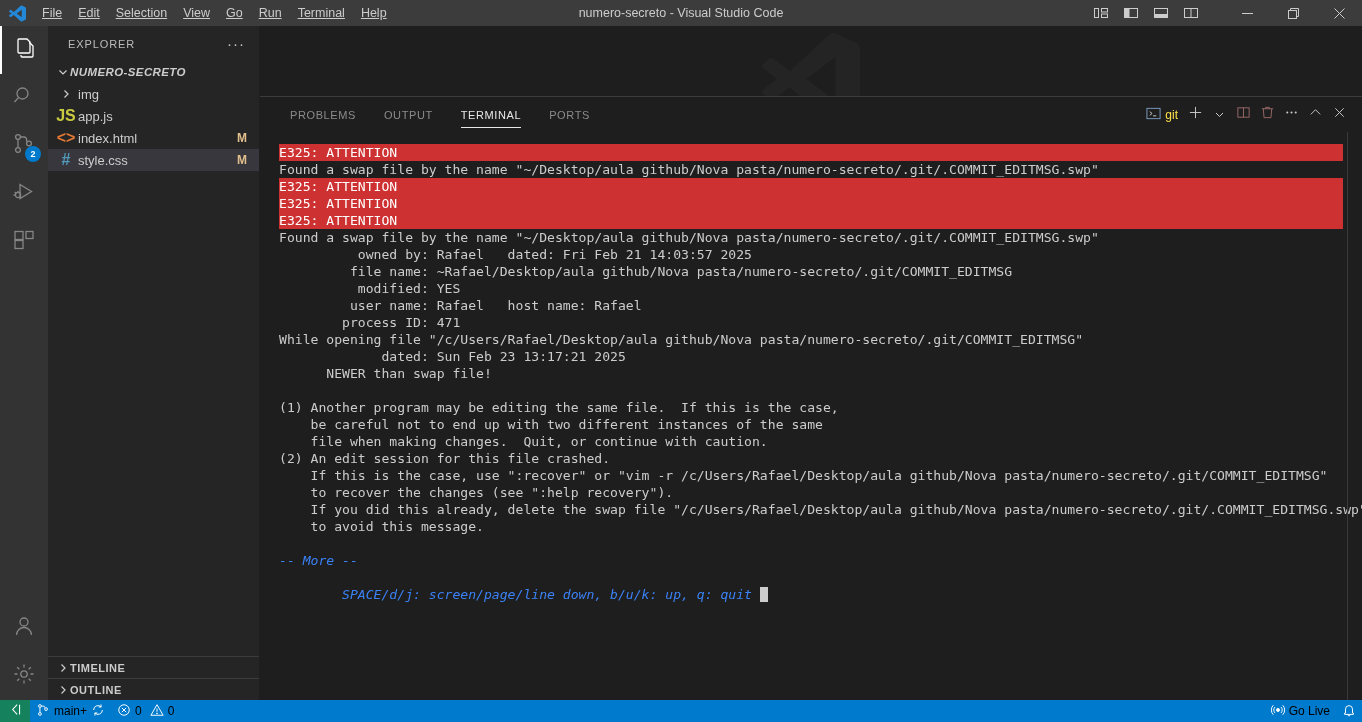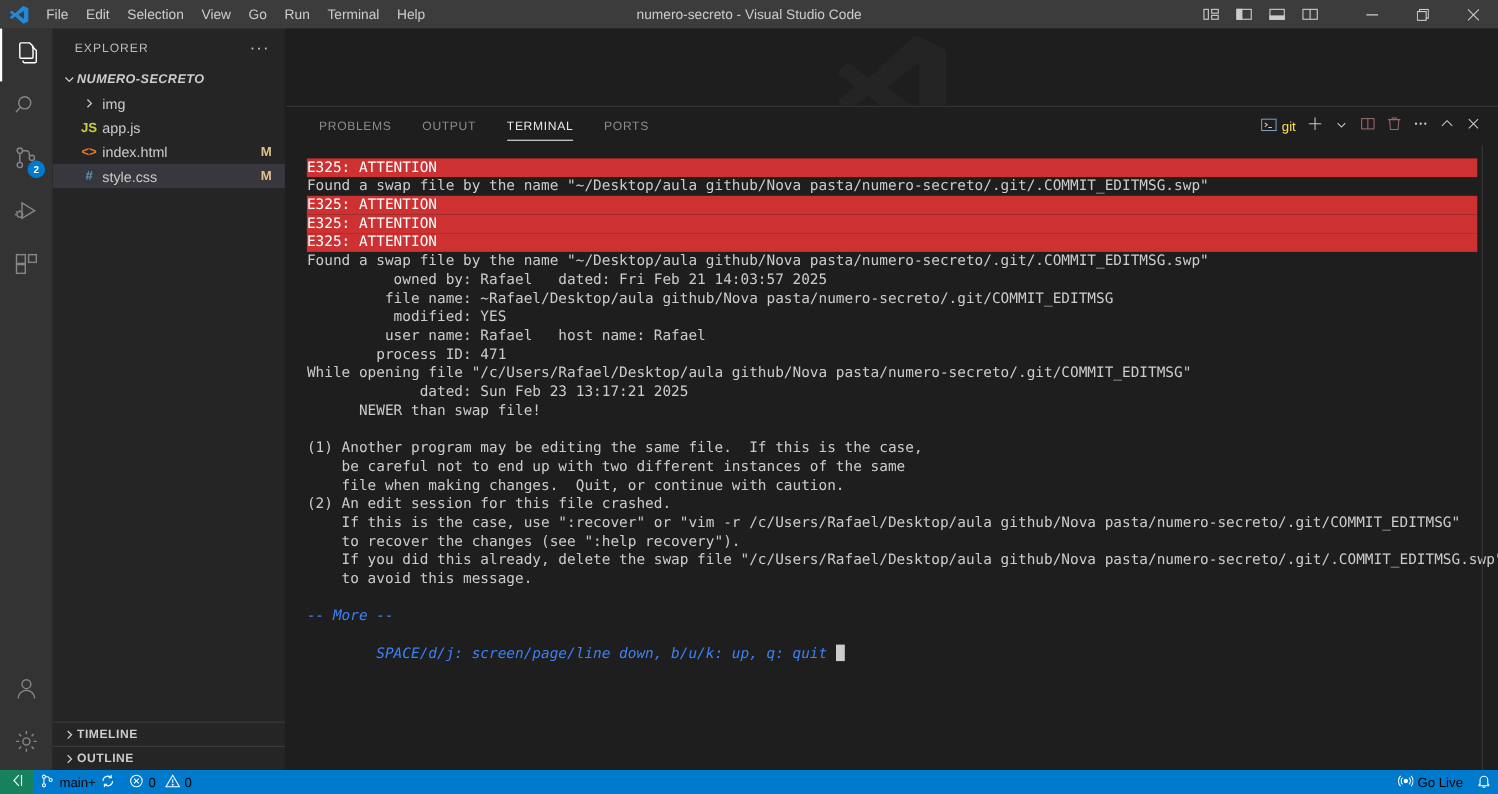--- a/index.html
+++ b/index.html
@@ -23,21 +23,21 @@
     display: flex; align-items: center;
     position: relative;
     color: #cccccc;
     font-size: 12px;
   }
   .tb-logo {
     width: 34px; height: 26px;
     display: flex; align-items: center; justify-content: center;
   }
   .tb-logo svg { width: 17px; height: 17px; }
-  .menu { display: flex; align-items: flex-end; height: 26px; }
+  .menu { display: flex; align-items: flex-end; height: 26px; text-decoration: underline; }
   .menu-item {
     padding: 0 8px; height: 26px; line-height: 26px;
     font-size: 12.5px; color: #cccccc; white-space: nowrap;
   }
   .tb-title {
     position: absolute; left: 0; right: 0;
     text-align: center; font-size: 12.5px;
     color: #cccccc; pointer-events: none;
     line-height: 26px;
   }
@@ -104,26 +104,26 @@
   .sb-body { flex: 1 1 auto; overflow: hidden; }
   .tree-root {
     height: 22px; display: flex; align-items: center;
     padding-left: 8px; color: #cccccc;
     font-size: 11.5px; font-weight: bold; letter-spacing: .4px; font-style: italic;
   }
   .chev { width: 14px; display: inline-flex; align-items: center; justify-content:center; color:#cccccc; }
   .chev svg { width: 10px; height: 10px; }
   .tree-row {
     height: 22px; display: flex; align-items: center;
-    padding-left: 23px; color: #cccccc; font-size: 13px;
+    padding-left: 8px; color: #cccccc; font-size: 13px;
   }
   .tree-row.selected { background: #37373d; }
   .tree-row .ficon {
     width: 20px; display: inline-flex; align-items: center; justify-content: center;
-    font-size: 12px; font-weight: bold; flex: 0 0 20px;
+    font-size: 16px; font-weight: bold; flex: 0 0 20px;
   }
   .tree-row .fname { padding-left: 2px; white-space: nowrap; }
   .tree-row .mod {
     margin-left: auto; margin-right: 12px;
     color: #e2c08d; font-size: 12px; font-weight: bold;
   }
   .sb-section {
     height: 22px; flex: 0 0 22px;
     display: flex; align-items: center;
     padding-left: 8px;

